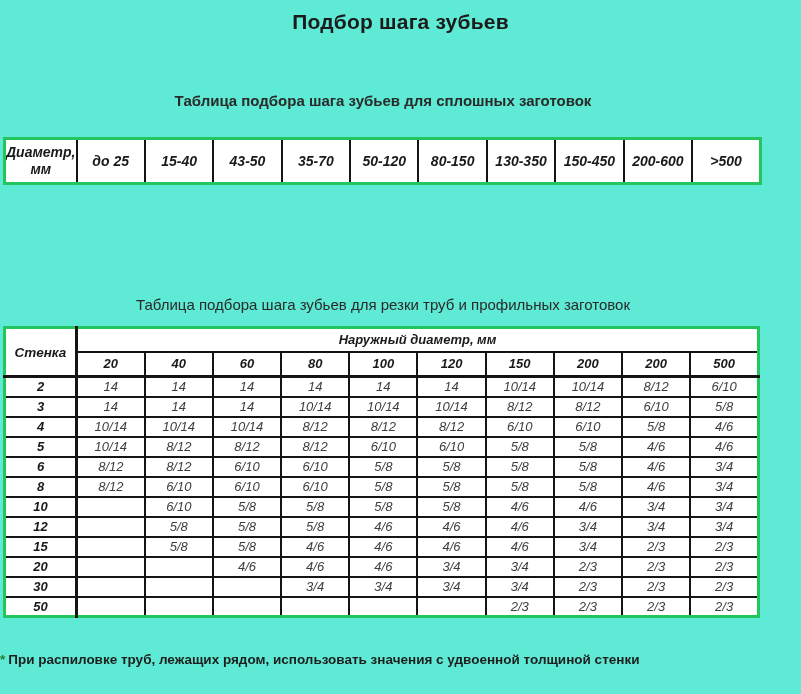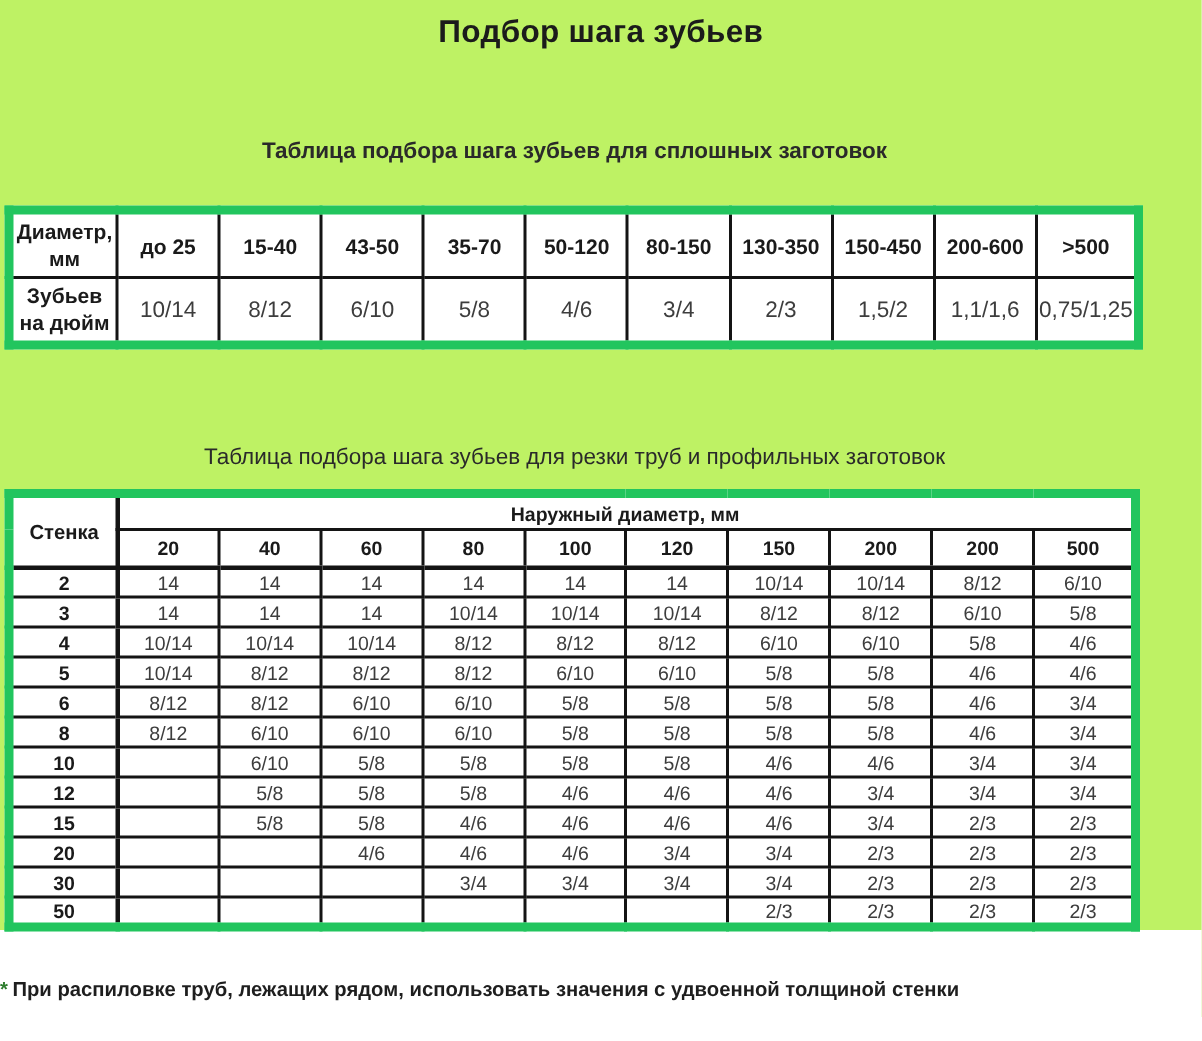--- a/index.html
+++ b/index.html
@@ -3,42 +3,43 @@
 <meta charset="utf-8">
 <style>
   * { margin: 0; padding: 0; box-sizing: border-box; }
   html, body { background: #ffffff; }
   body {
     width: 801px; height: 694px;
     font-family: "Liberation Sans", sans-serif;
     position: relative;
     overflow: hidden;
   }
-  .page { position: relative; width: 801px; height: 620px; background: #bef264; padding-left: 20px; }
+  .page { position: relative; width: 801px; height: 694px; background: #5eead4; padding-left: 20px; }
 
   .title {
     position: absolute; top: 10px; left: 0; width: 100%;
     text-align: center;
     font-size: 21px; font-weight: bold; color: #1b1b1b;
     letter-spacing: 0.2px;
   }
   .caption {
     position: absolute; left: 2px; width: 762px;
     text-align: center;
     font-size: 15px; font-weight: normal; color: #2a2a2a;
   }
   #cap1 { top: 92px; font-weight: bold; }
   #cap2 { top: 296px; }
 
   table {
     border-collapse: collapse;
     table-layout: fixed;
-    border: 6px solid #22c55e;
+    border: 3px solid #22c55e;
     background: #ffffff;
     position: absolute;
+    font-style: italic;
   }
   th, td {
     border: 2px solid #141414;
     text-align: center;
     vertical-align: middle;
     padding: 0;
     overflow: hidden;
   }
 
   
@@ -99,33 +100,20 @@
           <th>до 25</th>
           <th>15-40</th>
           <th>43-50</th>
           <th>35-70</th>
           <th>50-120</th>
           <th>80-150</th>
           <th>130-350</th>
           <th>150-450</th>
           <th>200-600</th>
           <th>&gt;500</th>
-        </tr>
-      <tr id="t1-row-teeth">
-          <th class="rowhead">Зубьев на дюйм</th>
-          <td>10/14</td>
-          <td>8/12</td>
-          <td>6/10</td>
-          <td>5/8</td>
-          <td>4/6</td>
-          <td>3/4</td>
-          <td>2/3</td>
-          <td>1,5/2</td>
-          <td>1,1/1,6</td>
-          <td>0,75/1,25</td>
         </tr>
     </tbody>
   </table>
 
   <div class="caption" id="cap2">Таблица подбора шага зубьев для резки труб и профильных заготовок</div>
 
   <table class="t2">
     <colgroup>
       <col style="width:72px">
       <col>

